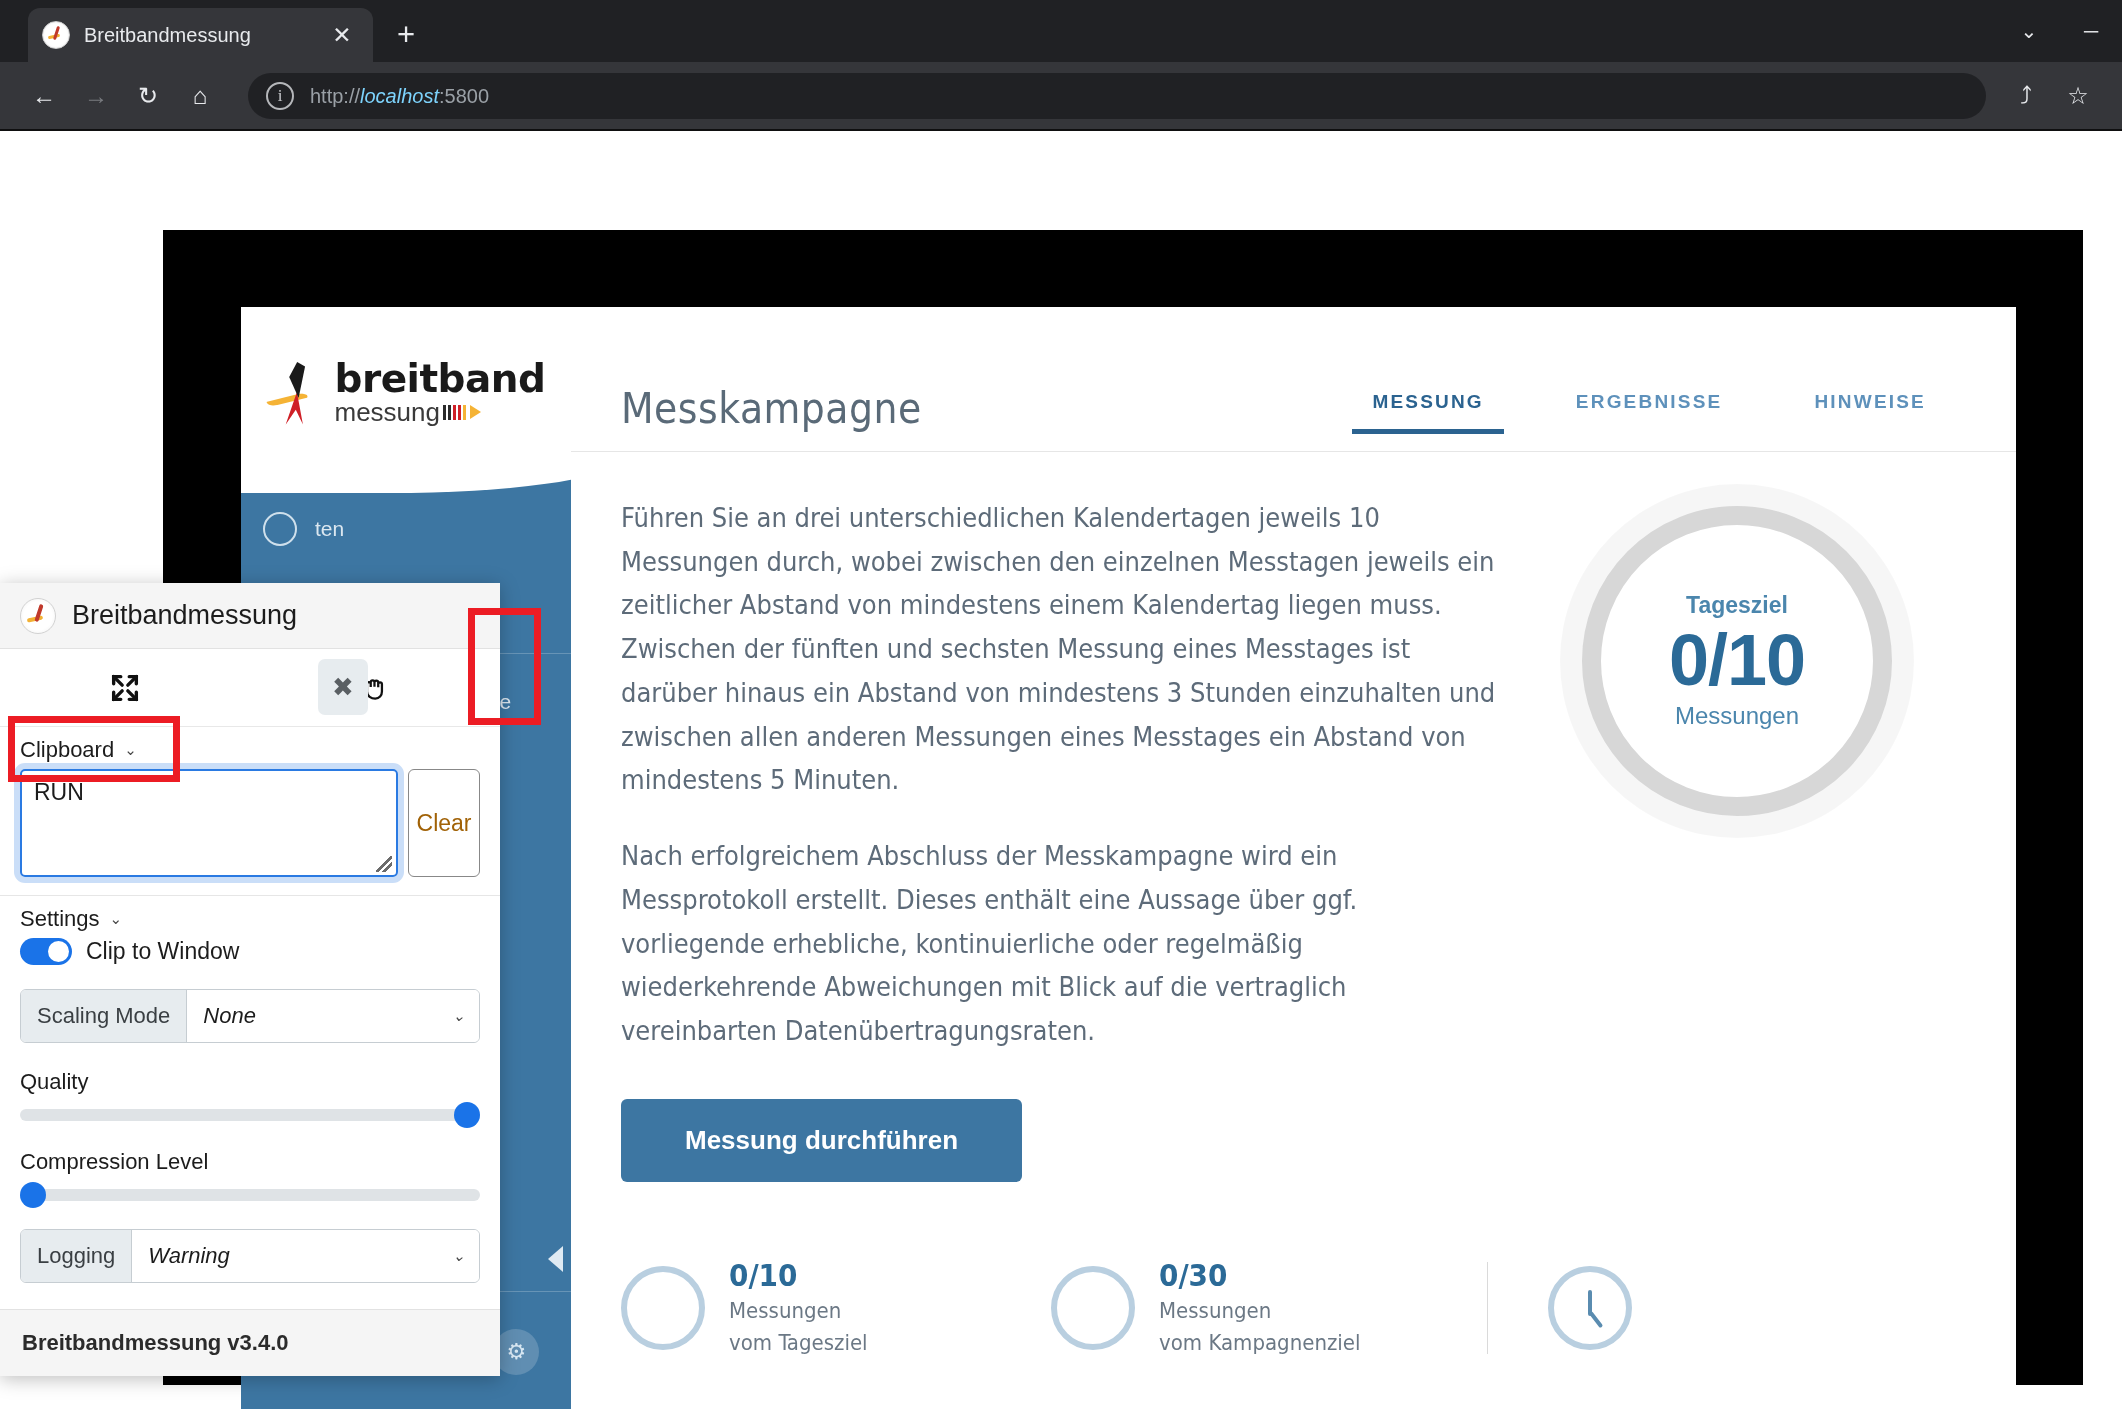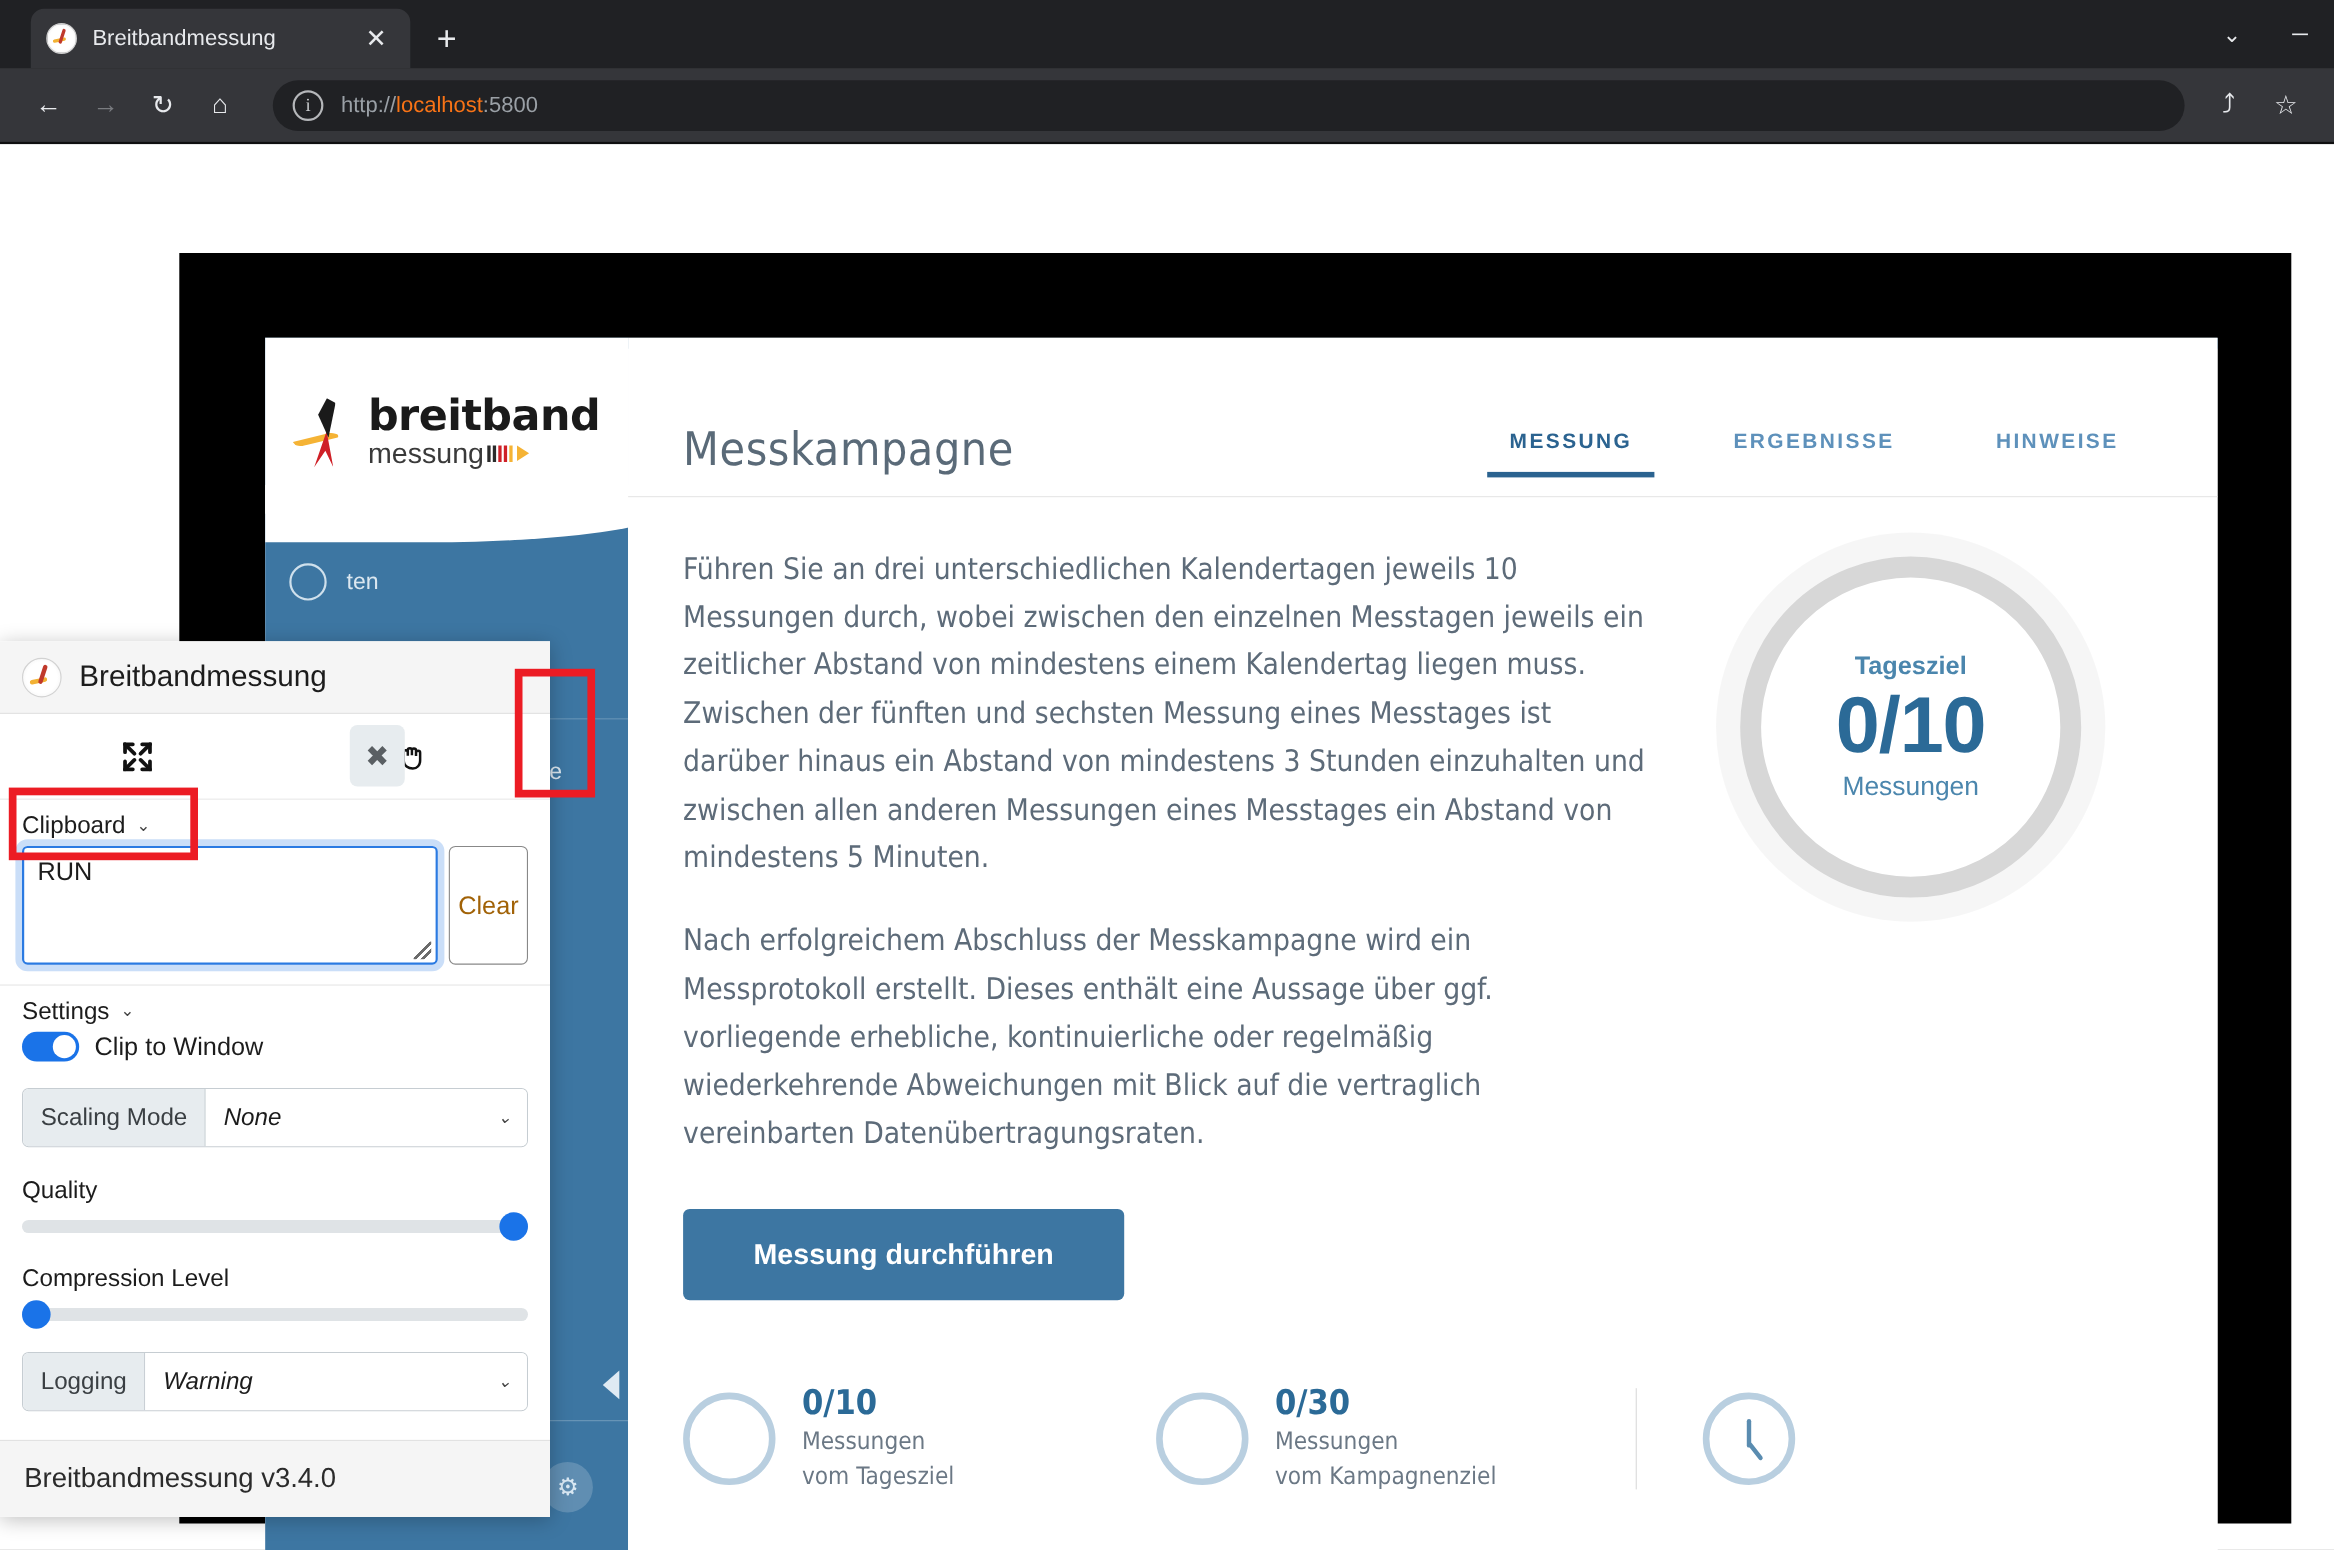--- a/index.html
+++ b/index.html
@@ -79,21 +79,21 @@
     display: flex; align-items: center; padding: 0 18px;
   }
   .omni-info {
     width: 28px; height: 28px; border: 2px solid #b5b7ba; border-radius: 50%;
     color: #c8cacd; font-size: 17px; font-family: "Liberation Serif", serif;
     display: flex; align-items: center; justify-content: center;
     flex: none; margin-right: 16px;
   }
   .url { font-size: 20px; white-space: nowrap; }
   .url .scheme { color: #9aa0a6; }
-  .url .host { color: #f97316; }
+  .url .host { color: #7dd3fc; font-style: italic; }
   .url .port { color: #9aa0a6; }
   .bottom-rule {
     position: absolute; top: 129px; left: 0; right: 0; height: 2px; background: #0f0f10;
   }
 
   
   .viewport {
     position: absolute; top: 131px; left: 0; right: 0; bottom: 0;
     background: #ffffff;
   }
@@ -357,21 +357,21 @@
   .slider {
     height: 12px; border-radius: 6px; background: #dfe3e6; position: relative;
     margin-bottom: 28px;
   }
   .slider .thumb {
     position: absolute; top: -7px; width: 26px; height: 26px; border-radius: 50%;
     background: #1a73e8;
   }
   .panel-foot {
     background: #f5f5f5; border-top: 1px solid #e2e2e2;
-    padding: 20px 22px; font-size: 25px; color: #2b2b2b;
+    padding: 20px 22px; font-size: 22px; color: #2b2b2b; font-weight: bold;
   }
 
   
   .hl { position: absolute; border: 7px solid #ec1c24; z-index: 60; pointer-events: none; }
   .hl-clip { left: 8px; top: 585px; width: 172px; height: 66px; }
   .hl-close { left: 468px; top: 477px; width: 73px; height: 117px; }
 </style>
 </head>
 <body>
 

